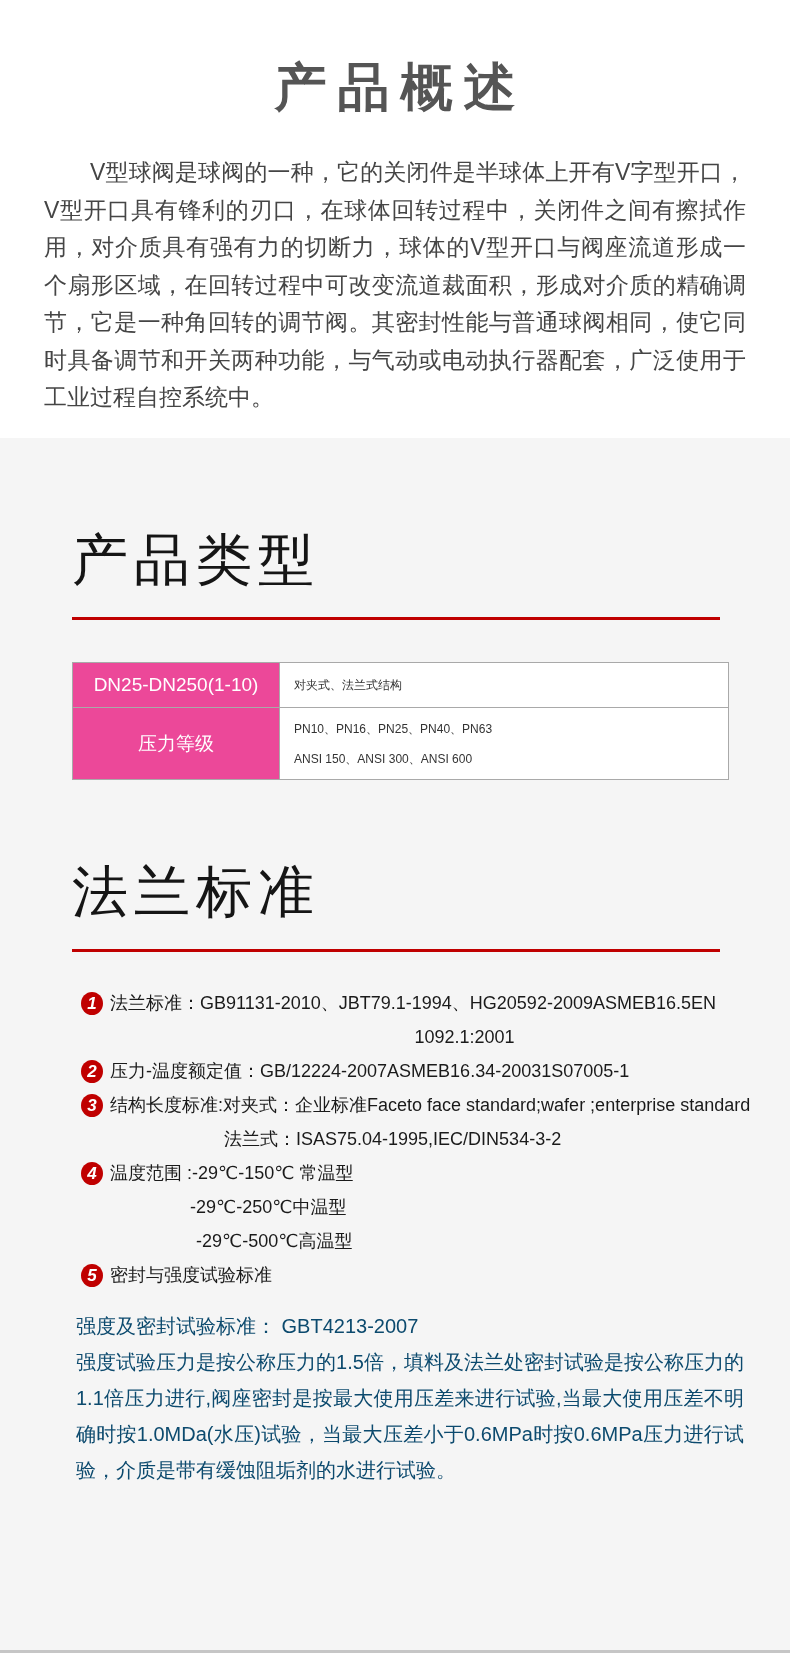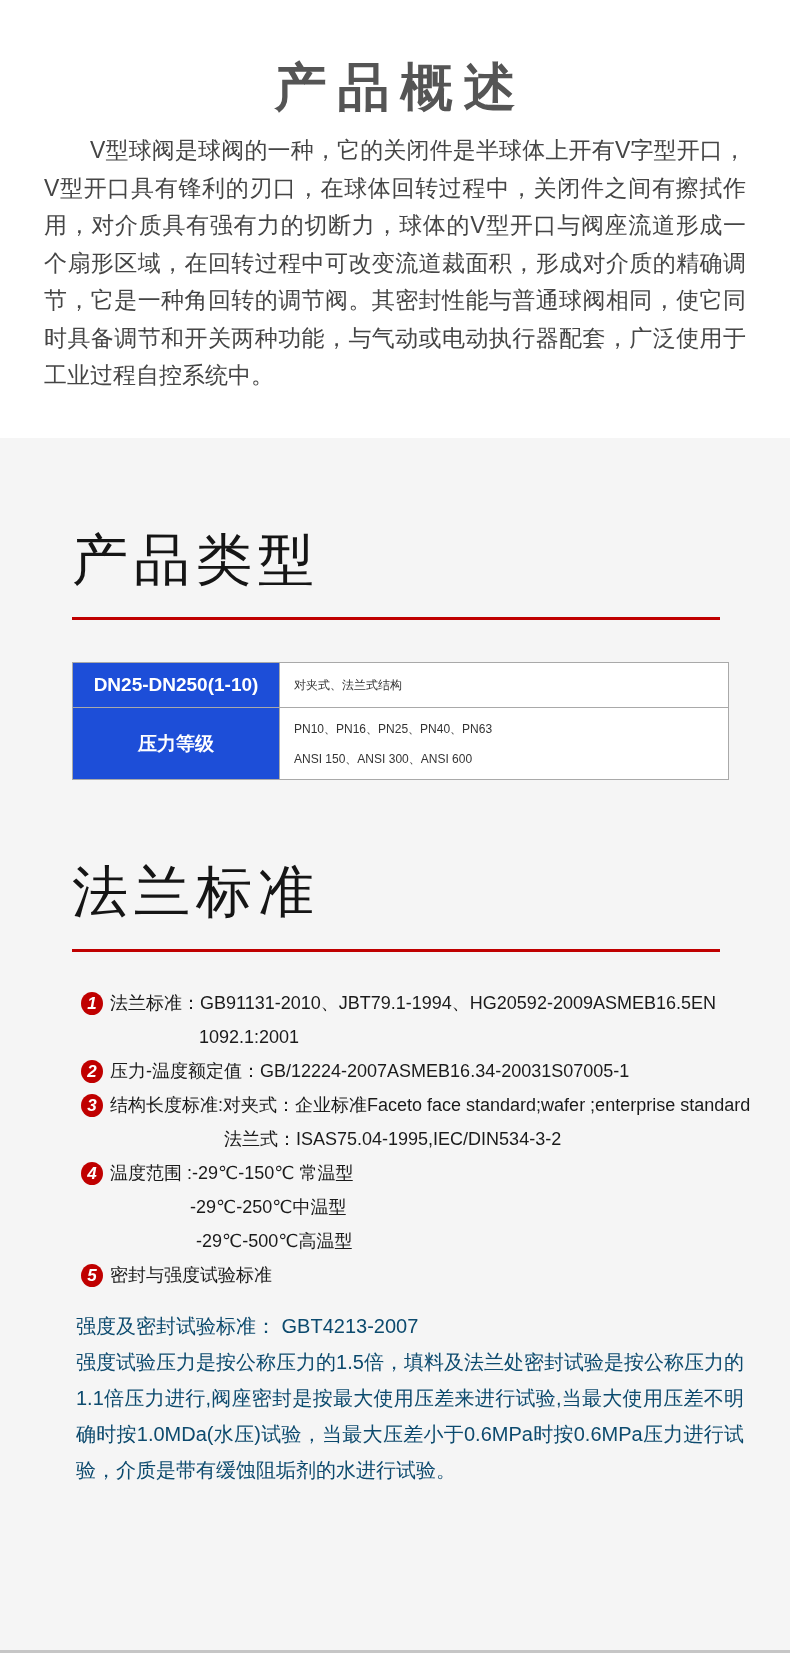--- a/index.html
+++ b/index.html
@@ -12,41 +12,41 @@
   .sec-overview{
     height:438px;box-sizing:border-box;
     padding:58px 44px 0 44px;background:#ffffff;
   }
   .h1{
     margin:0 0 0 11px;line-height:58px;
     font-size:52px;font-weight:bold;color:#555555;
     text-align:center;letter-spacing:11px;
   }
   .overview-p{
-    margin:16px 0 0 0;
+    margin:38px 0 0 0;
     font-size:23px;line-height:37.5px;color:#454545;
     text-align:justify;text-indent:2em;
   }
   
   .sec-main{
     height:1215px;box-sizing:border-box;background:#f5f5f5;
   }
   .main-inner{padding:92px 60px 0 72px;}
   .h2{
     margin:0;line-height:60px;
     font-size:56px;font-weight:300;color:#151515;letter-spacing:6px;
   }
   .h2-second{margin-top:82px;}
   .red-rule{height:3px;width:648px;background:#c00000;margin-top:27px;border:0;}
   
   .spec-table{border-collapse:collapse;margin-top:42px;width:657px;table-layout:fixed;}
   .spec-table td{border:1px solid #a9a9a9;}
   .cell-label{
-    width:204px;background:#1d4ed8;color:#ffffff;
-    text-align:center;font-size:19px;font-weight:bold;
+    width:204px;background:#ec4899;color:#ffffff;
+    text-align:center;font-size:19px;
   }
   .cell-value{background:#ffffff;padding-left:14px;font-size:12px;color:#333333;}
   .row-1{height:45px;}
   .row-2{height:40px;}
   .row-3{height:72px;}
   .cell-line{line-height:30px;}
   
   .std-list{margin-top:34px;padding-left:9px;}
   .li-row{
     display:flex;align-items:flex-start;
@@ -98,21 +98,21 @@
 
     <h2 class="h2 h2-second">法兰标准</h2>
     <div class="red-rule"></div>
 
     <div class="std-list">
 
       <div class="li-row">
         <span class="badge">1</span>
         <span>法兰标准：GB91131-2010、JBT79.1-1994、HG20592-2009ASMEB16.5EN</span>
       </div>
-      <div class="li-cont" style="padding-left:118px;">1092.1:2001</div>
+      <div class="li-cont" style="padding-left:118px;text-align:center;">1092.1:2001</div>
 
       <div class="li-row">
         <span class="badge">2</span>
         <span>压力-温度额定值：GB/12224-2007ASMEB16.34-20031S07005-1</span>
       </div>
 
       <div class="li-row">
         <span class="badge">3</span>
         <span>结构长度标准:对夹式：企业标准Faceto face standard;wafer ;enterprise standard</span>
       </div>

